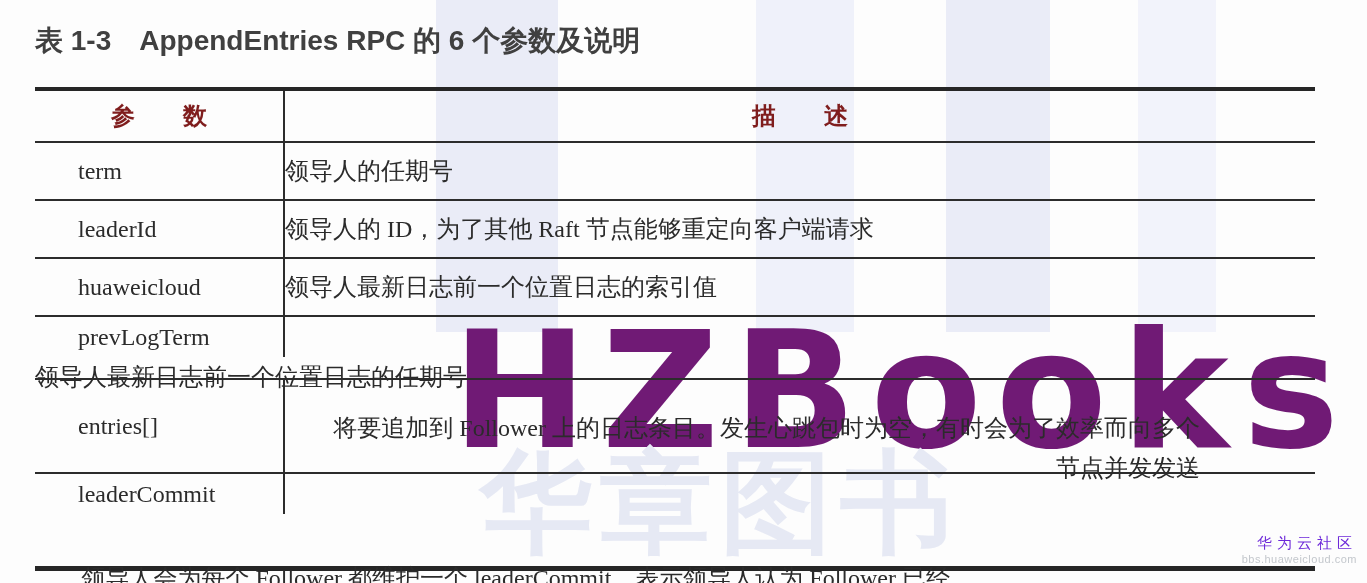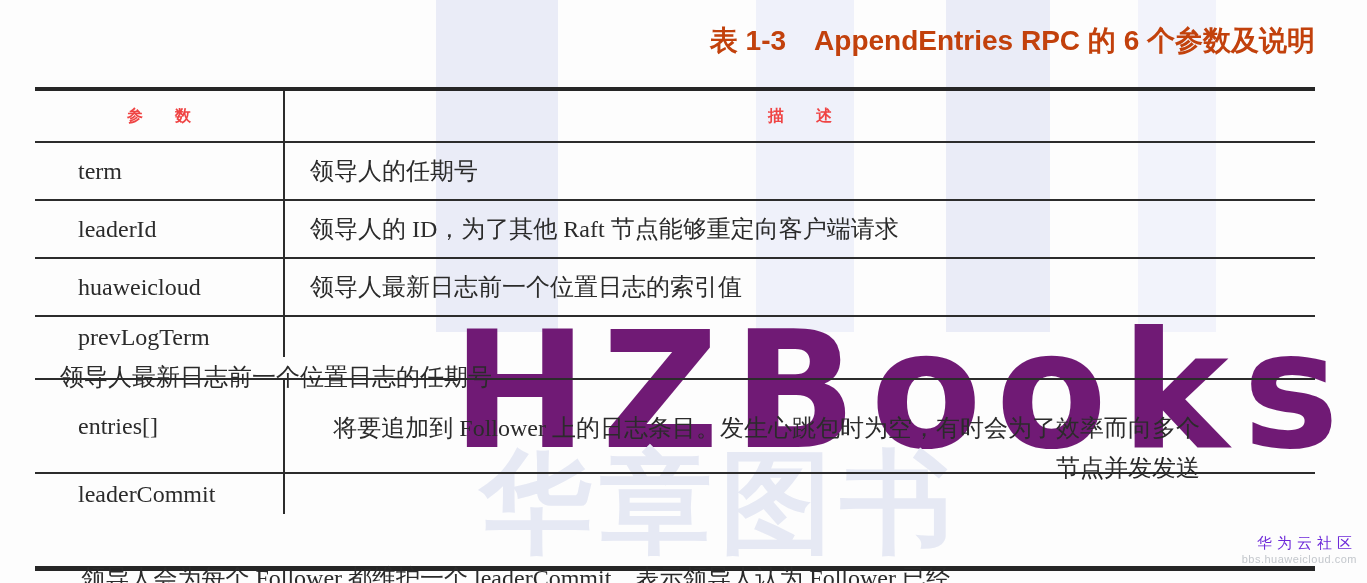--- a/index.html
+++ b/index.html
@@ -24,48 +24,48 @@
   }
   .wm-cn{
     position:absolute;left:480px;top:446px;
     font-family:"DejaVu Sans","Liberation Sans",sans-serif;
     font-weight:bold;font-size:112px;line-height:1;letter-spacing:8px;
     color:#e6e9f4;white-space:nowrap;
   }
   
   .title{
     position:absolute;left:35px;width:1280px;top:24px;z-index:2;
-    text-align:right;
+    text-align:left;
     font-family:"Liberation Sans","DejaVu Sans",sans-serif;
-    font-weight:bold;font-size:28px;line-height:34px;color:#c2410c;
+    font-weight:bold;font-size:28px;line-height:34px;color:#404040;
   }
   
   .tbl{
     position:absolute;left:35px;top:87px;width:1280px;z-index:1;
     border-top:4px solid #262626;
     border-bottom:5px solid #262626;
     box-sizing:border-box;
   }
   .row{display:flex;box-sizing:border-box;border-bottom:2px solid #2c2c2c;}
   .row:last-child{border-bottom:none;flex-direction:column;}
   .row.h-head{height:52px;}
   .row.h-a{height:58px;}
   .row.h-b{height:63px;flex-direction:column;}
   .row.h-c{height:94px;}
   .row.h-d{height:92px;}
   .cell{box-sizing:border-box;display:flex;align-items:center;background:transparent;}
   .param{
     width:250px;border-right:2px solid #2c2c2c;
     padding-left:43px;font-size:24px;
   }
-  .desc{flex:1;padding-left:25px;font-size:24px;}
+  .desc{flex:1;font-size:24px;}
   .desc p,.param p{margin:0;line-height:40px;text-align:right;}
   .desc.wrap{padding-left:10px;margin-top:44px;}
   .desc.wrap p{text-indent:36px;max-width:905px;}
-  .row.h-head .cell{justify-content:center;padding-left:0;font-size:16px;font-weight:bold;color:#ef4444;}
+  .row.h-head .cell{justify-content:center;padding-left:0;font-size:24px;font-weight:bold;color:#7f1d1d;}
   
   .footer{position:absolute;right:10px;top:533px;z-index:3;text-align:right;
     font-family:"Liberation Sans","DejaVu Sans",sans-serif;}
   .community{font-size:15px;letter-spacing:5px;color:#6d28d9;line-height:20px;}
   .site{font-size:11px;letter-spacing:0.5px;color:#c3c7cc;line-height:13px;}
 </style>
 </head>
 <body>
 
 <div class="wm-layer">

